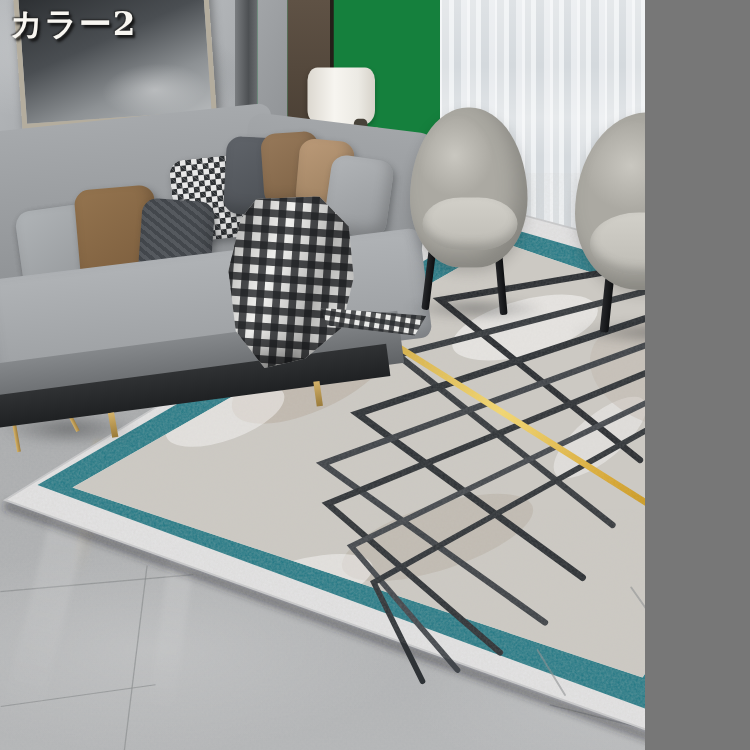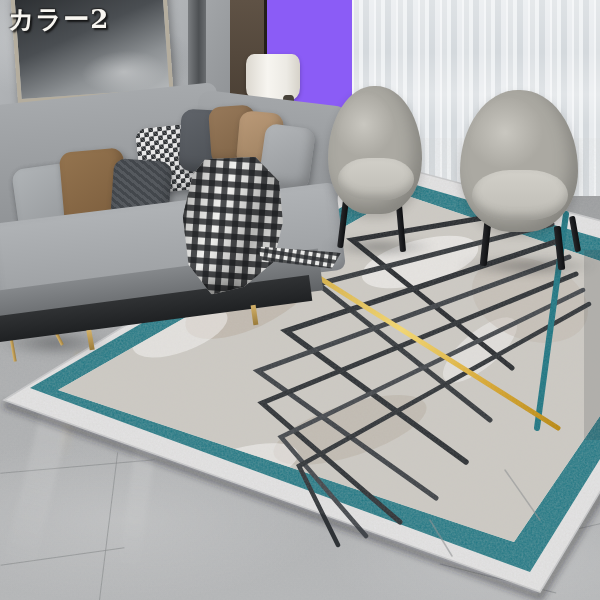--- a/index.html
+++ b/index.html
@@ -1,17 +1,17 @@
 <!DOCTYPE html>
 <html style="--c-teal: #1d7582; --c-teal-deep: #135d68; --c-gold: #d8a62e; --c-gold-light: #f2cf6b; --c-rug-field: #ccc9c3; --c-rug-band: #e4e4e5; --c-chevron-dark: #2c3034; --c-chevron-mid: #4b4f54; --c-wall-marble: #aeb1b4; --c-wood-panel: #4a3e32; --c-curtain-dark: #5c6064; --c-curtain-sheer: #e4e7ea; --c-sofa-grey: #9da0a3; --c-sofa-base: #26282b; --c-chair-grey: #b9b7af; --c-floor-marble: #a8aaac; --c-lamp-shade: #f1efe9; --c-brass: #c29b4e; --c-pillow-brown: #8a6c4a; --c-pillow-tan: #b29070; --c-pillow-charcoal: #53575b; --c-pillow-light: #a7abae; --c-art-dark: #3d4045;"><head>
 <meta charset="utf-8">
 <style>
   html,body{margin:0;padding:0;background:#777;}
-  .scene{position:relative;width:600px;height:600px;overflow:hidden;
-         font-family:"Liberation Sans",sans-serif;background:#8b5cf6;}
+  .scene{position:relative;width:516px;height:600px;overflow:hidden;
+         font-family:"Liberation Sans",sans-serif;background:#15803d;}
   .abs{position:absolute;}
 
   
   .wall{left:0;top:0;width:192px;height:200px;
     background:
       radial-gradient(120px 60px at 30% 70%, rgba(255,255,255,.25), transparent 70%),
       radial-gradient(90px 50px at 70% 30%, rgba(110,115,120,.35), transparent 70%),
       radial-gradient(140px 80px at 20% 20%, rgba(255,255,255,.2), transparent 70%),
       linear-gradient(115deg,#b6b9bc 0%,#a6a9ac 35%,#b2b5b8 60%,#9da0a3 100%);}
   .wall-seam{top:84px;width:1px;height:116px;background:rgba(90,93,96,.5);}

